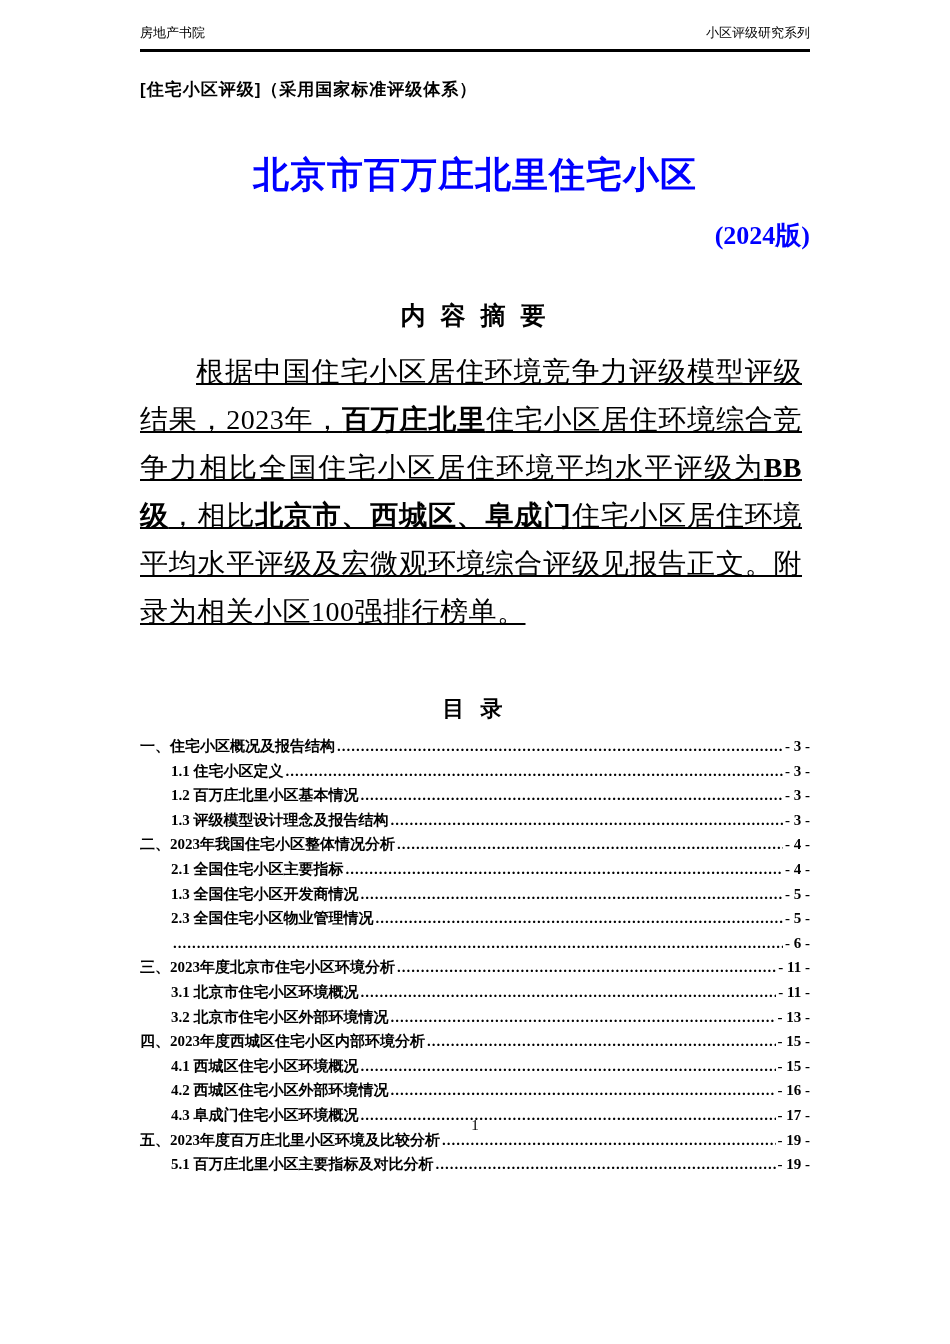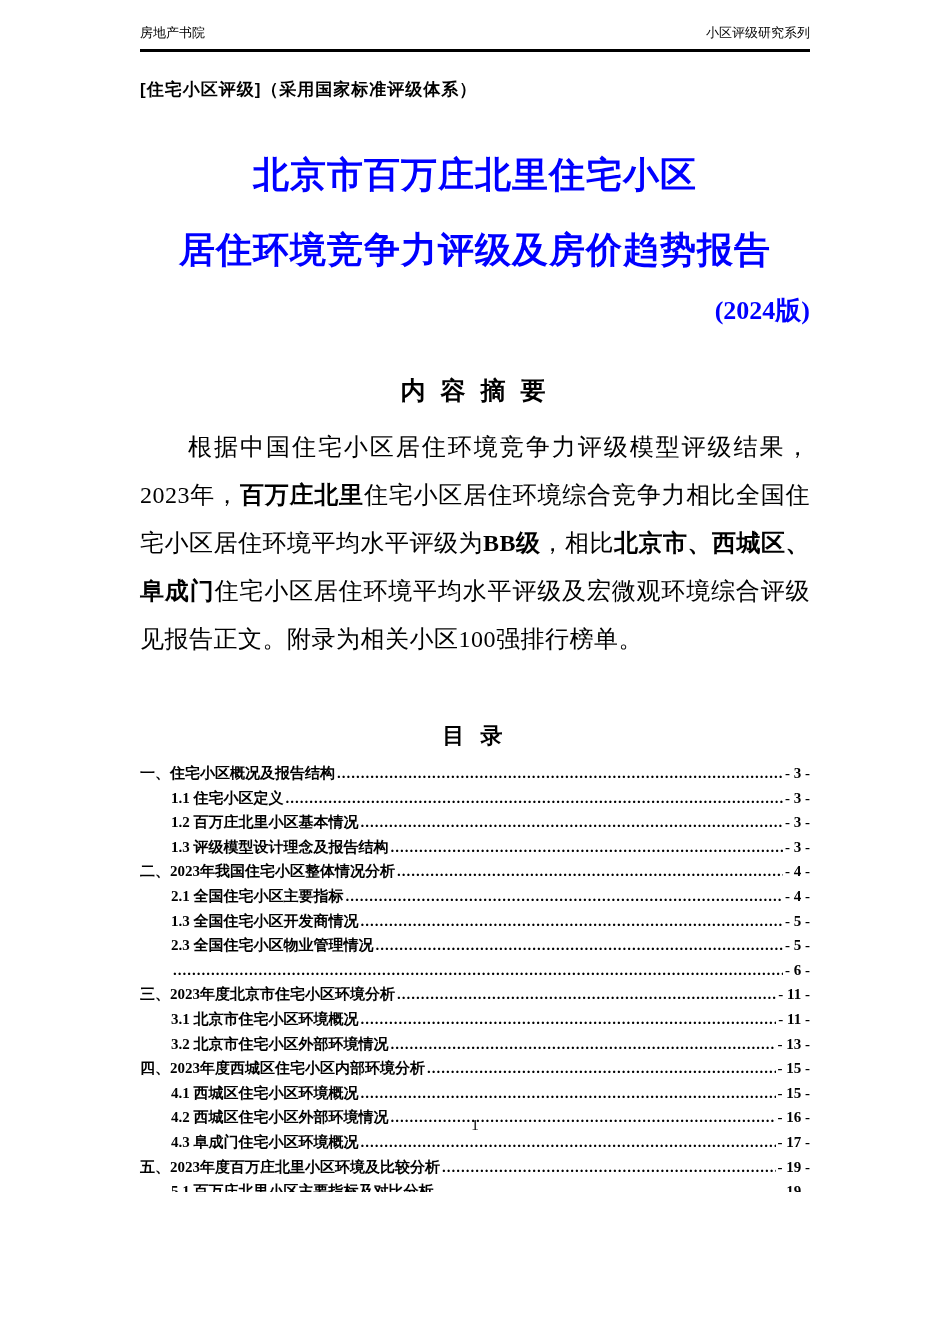--- a/index.html
+++ b/index.html
@@ -55,26 +55,27 @@
   }
   .abstract-heading {
     margin: 46px 0 0 0;
     text-align: center;
     font-family: "Liberation Sans", "DejaVu Sans", sans-serif;
     font-weight: bold;
     font-size: 25px;
     letter-spacing: 4px;
   }
   .abstract-body {
-    margin: 16px 0 0 0;
-    font-size: 24px;
+    margin: 16px 8px 0 0;
+    font-size: 28px;
     line-height: 48px;
     text-align: justify;
     text-indent: 2em;
     letter-spacing: 0.5px;
+    text-decoration: underline;
   }
   .abstract-body .seg.bold { font-weight: bold; }
   .toc-heading {
     margin: 58px 0 0 0;
     text-align: center;
     font-family: "Liberation Sans", "DejaVu Sans", sans-serif;
     font-weight: bold;
     font-size: 22px;
     letter-spacing: 5px;
   }
@@ -118,21 +119,20 @@
   <header class="doc-header">
     <span>房地产书院</span>
     <span>小区评级研究系列</span>
   </header>
 
   <div class="header-rule"></div>
 
   <div class="tag-line">[住宅小区评级]（采用国家标准评级体系）</div>
 
   <h1 class="title-line first" id="title-line1" style="color: rgb(0, 0, 255);">北京市百万庄北里住宅小区</h1>
-  <h1 class="title-line second" id="title-line2" style="color: rgb(0, 0, 255);">居住环境竞争力评级及房价趋势报告</h1>
   <div class="edition" id="title-edition" style="color: rgb(0, 0, 255);">(2024版)</div>
 
   <h2 class="abstract-heading">内 容 摘 要</h2>
 
   <p class="abstract-body" id="abstract-body"><span class="seg">根据中国住宅小区居住环境竞争力评级模型评级结果，2023年，</span><span class="seg bold">百万庄北里</span><span class="seg">住宅小区居住环境综合竞争力相比全国住宅小区居住环境平均水平评级为</span><span class="seg bold">BB级</span><span class="seg">，相比</span><span class="seg bold">北京市、西城区、阜成门</span><span class="seg">住宅小区居住环境平均水平评级及宏微观环境综合评级见报告正文。附录为相关小区100强排行榜单。</span></p>
 
   <h2 class="toc-heading">目 录</h2>
 
   <nav class="toc" id="toc-list">
       <div class="toc-row level1">

